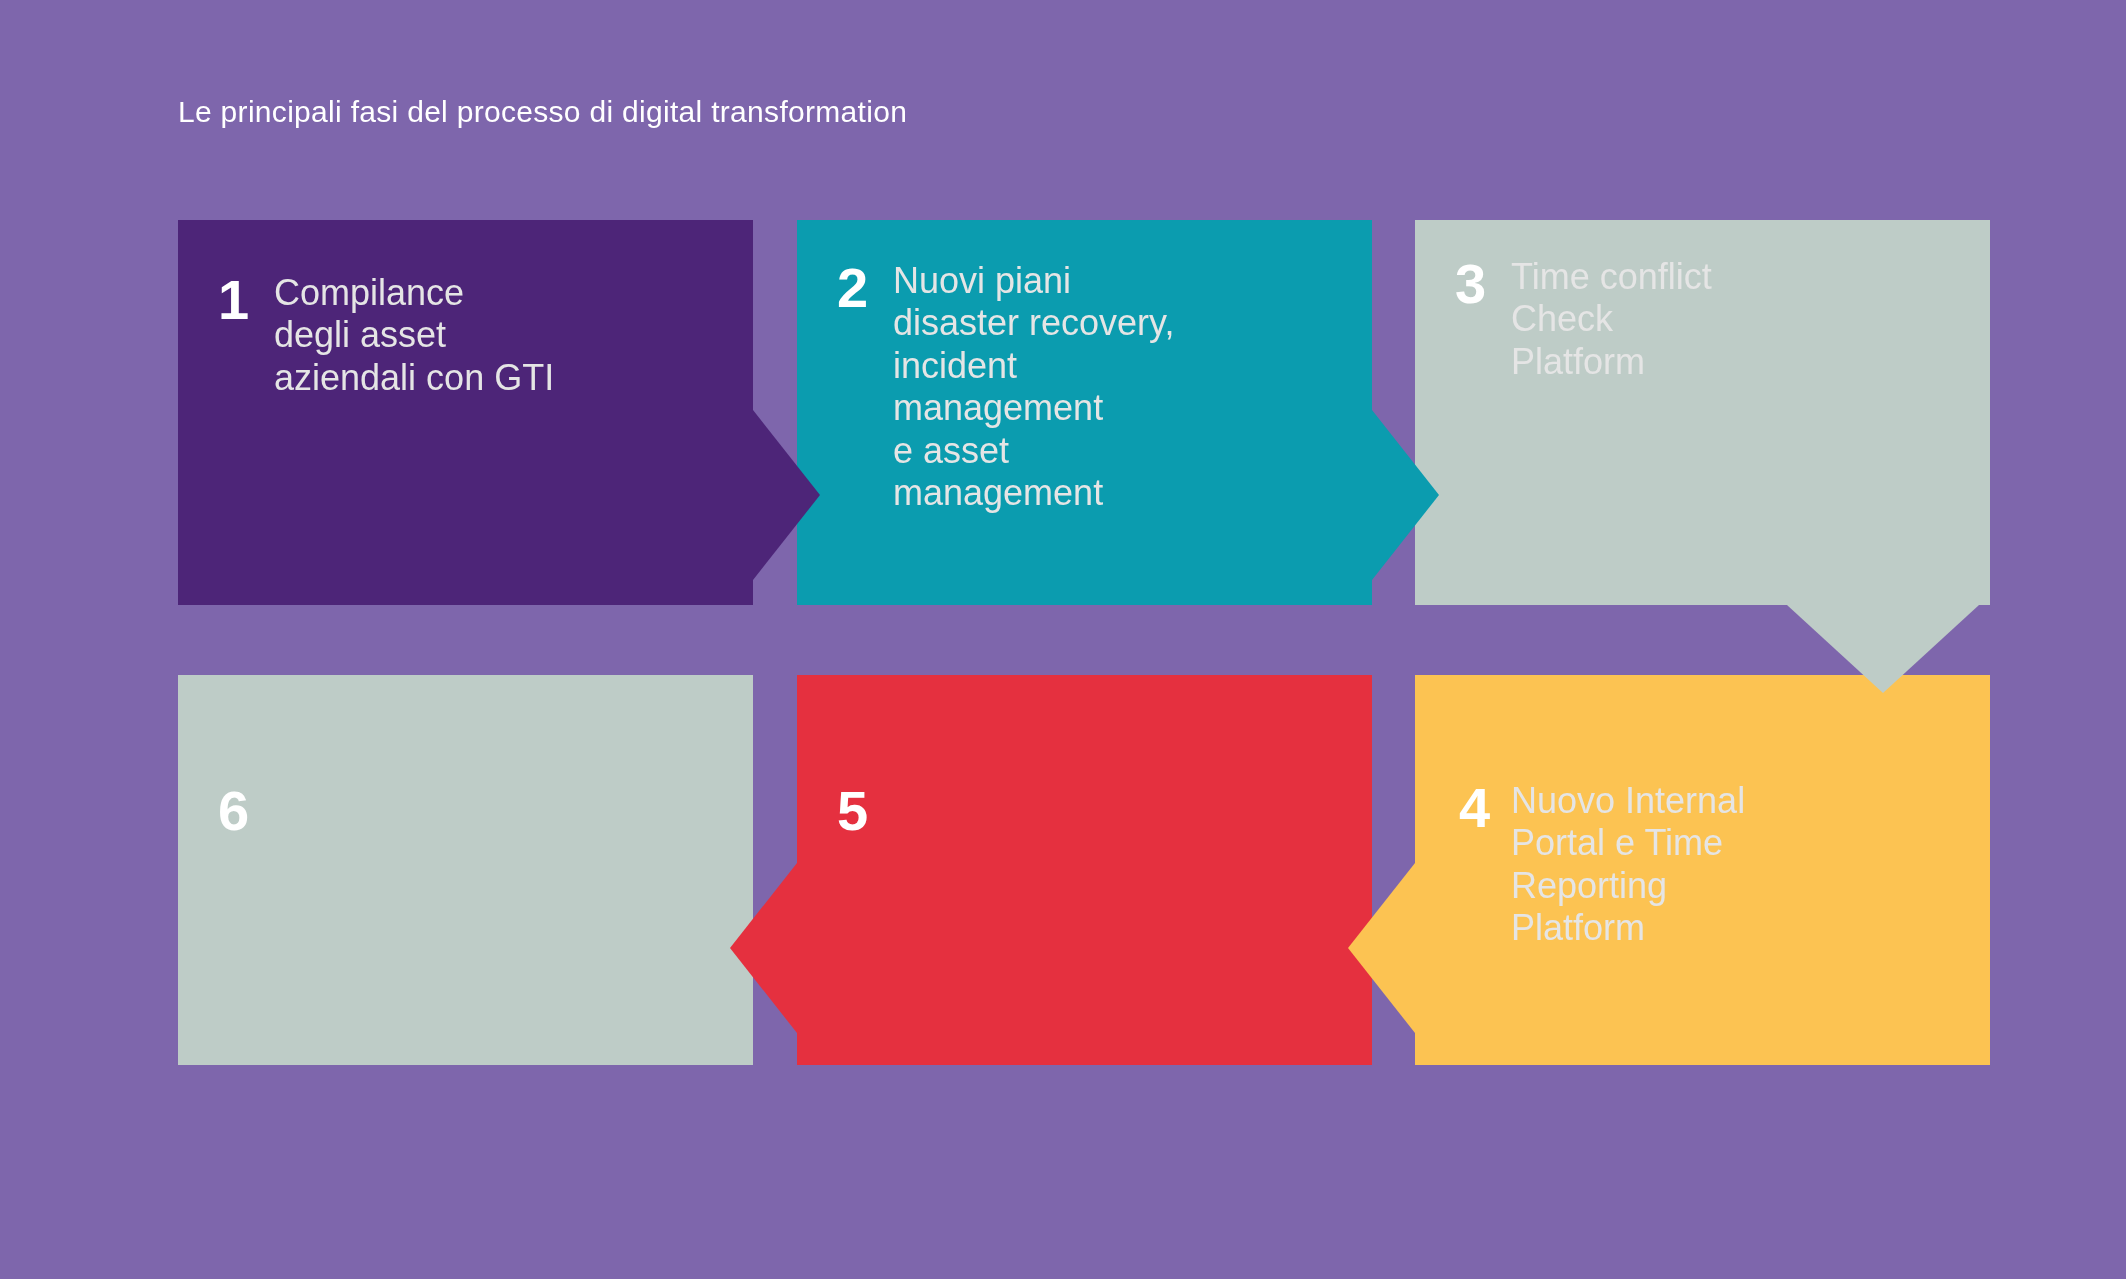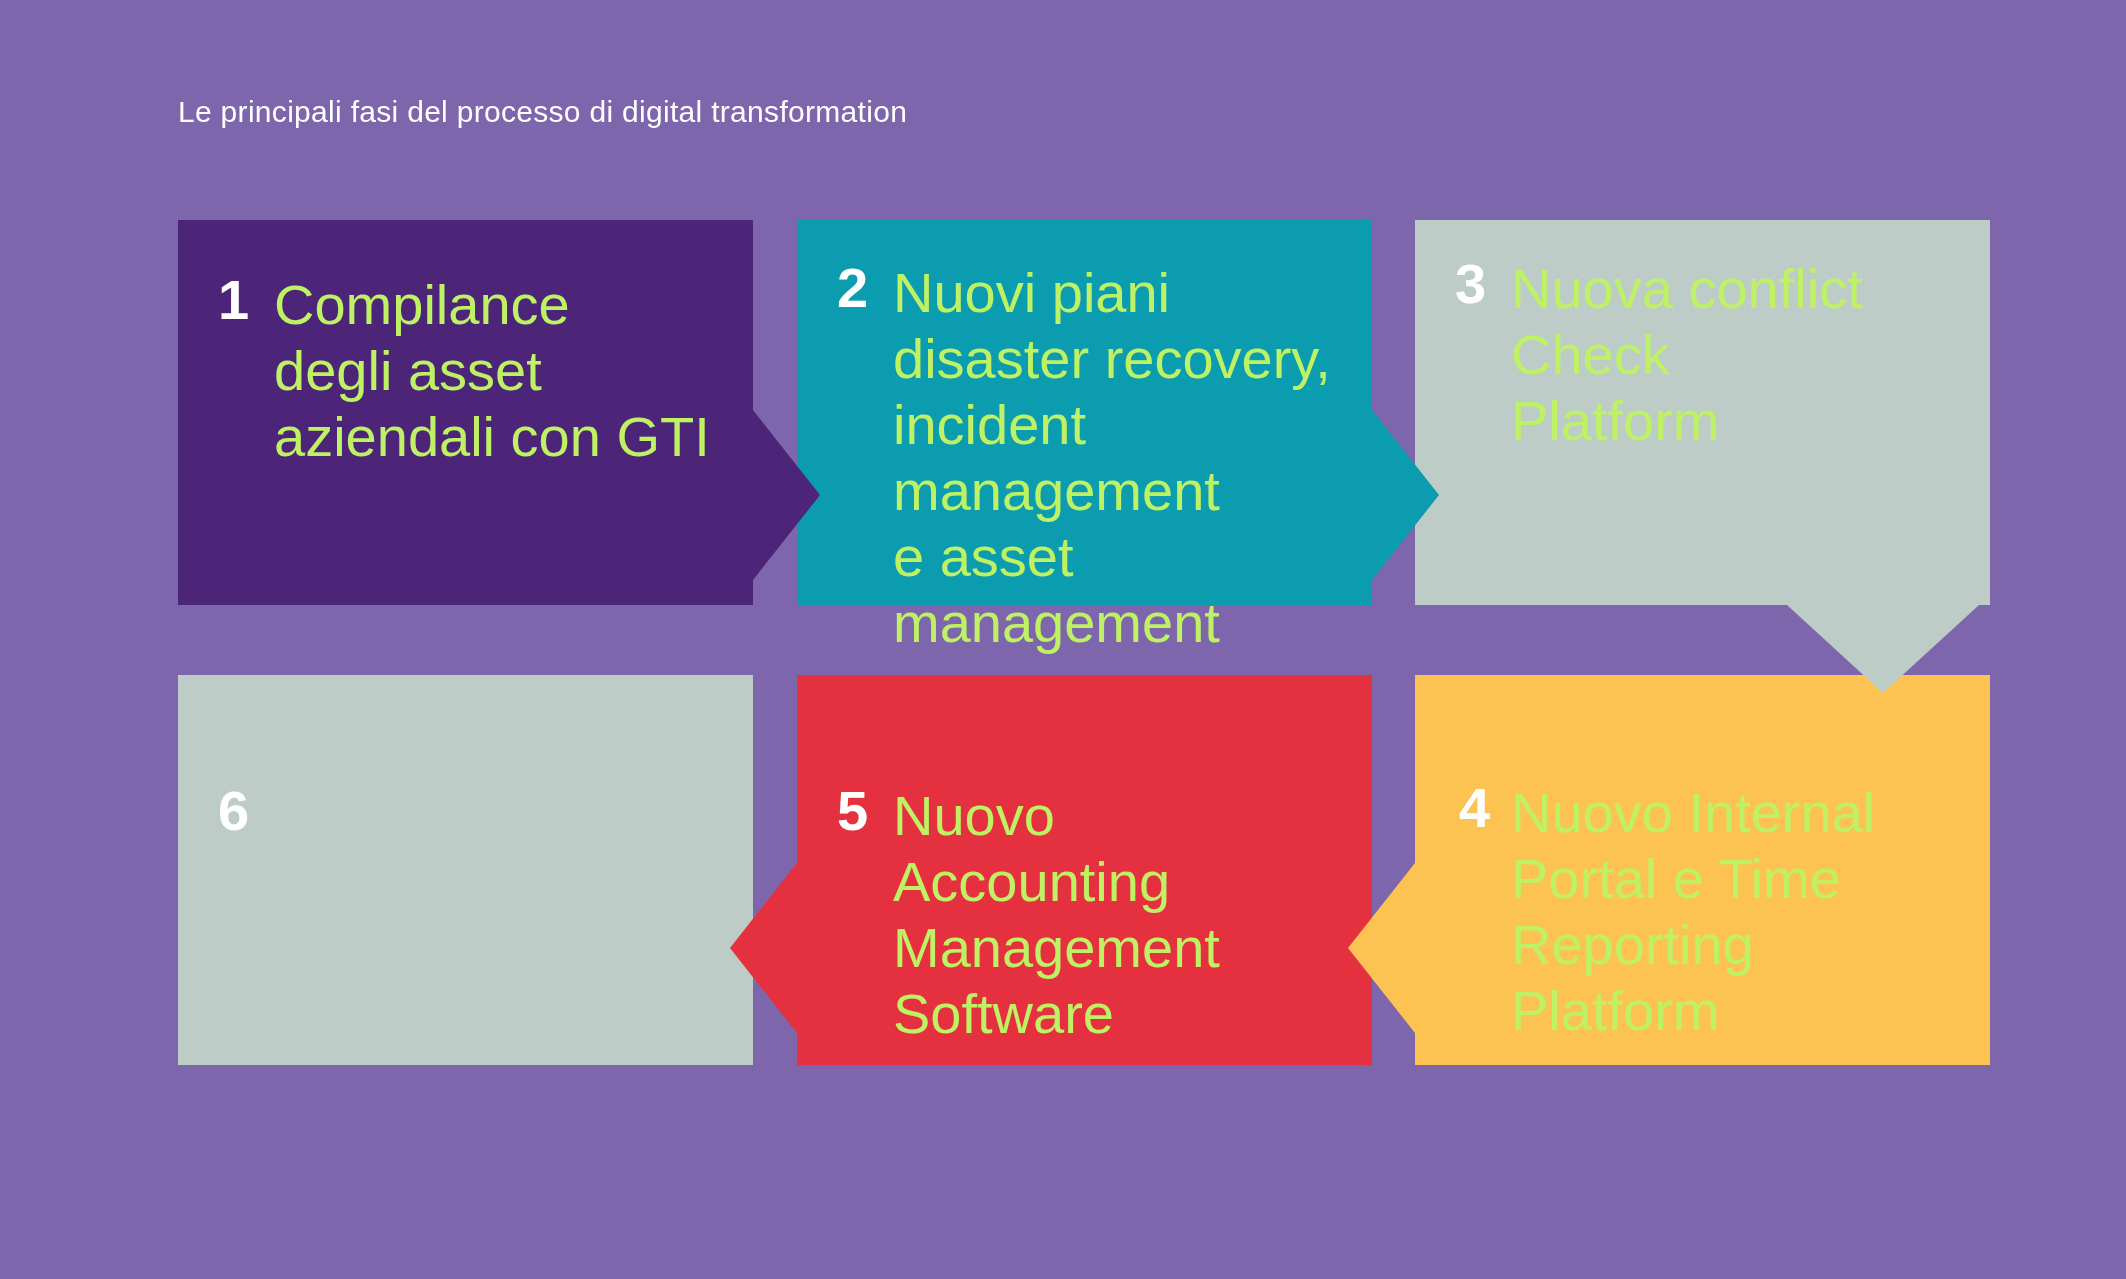--- a/index.html
+++ b/index.html
@@ -51,24 +51,24 @@
   .step-num {
     font-size: 56px;
     font-weight: 700;
     line-height: 1;
     color: #FFFFFF;
     flex: 0 0 auto;
     text-align: left;
   }
 
   .step-label {
-    font-size: 56px;
+    font-size: 36px;
     font-weight: 300;
     line-height: 1.18;
-    color: #bef264;
+    color: #e5e5e5;
     white-space: pre-line;
     flex: 1 1 auto;
   }
 
   
   .plate {
     position: absolute;
     left: 0;
     top: 0;
     width: 100%;
@@ -167,21 +167,21 @@
 e asset
 management</div>
     </div>
   </div>
 
   <div class="step" id="step-3">
     <div class="plate" style="background:#BECCC7"></div>
     <div class="wedge wedge-down" style="background:#BECCC7"></div>
     <div class="step-body">
       <div class="step-num">3</div>
-      <div class="step-label">Nuova conflict
+      <div class="step-label">Time conflict
 Check
 Platform</div>
     </div>
   </div>
 
   <div class="step" id="step-4">
     <div class="plate" style="background:#FCC352"></div>
     <div class="wedge wedge-left" style="background:#FCC352"></div>
     <div class="step-body">
       <div class="step-num">4</div>
@@ -190,24 +190,20 @@
 Reporting
 Platform</div>
     </div>
   </div>
 
   <div class="step" id="step-5">
     <div class="plate" style="background:#E5303F"></div>
     <div class="wedge wedge-left" style="background:#E5303F"></div>
     <div class="step-body">
       <div class="step-num">5</div>
-      <div class="step-label">Nuovo
-Accounting
-Management
-Software</div>
     </div>
   </div>
 
   <div class="step" id="step-6">
     <div class="plate" style="background:#BECCC7"></div>
     <div class="step-body">
       <div class="step-num">6</div>
     </div>
   </div>
 

